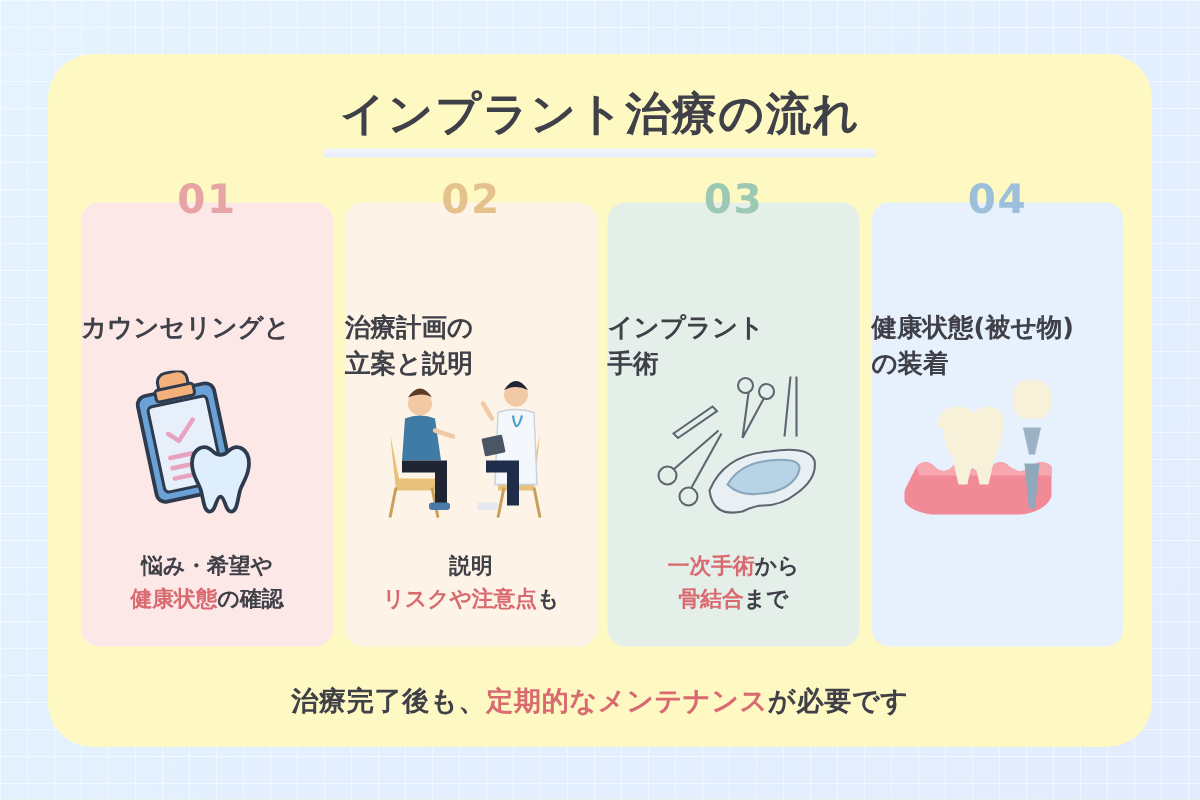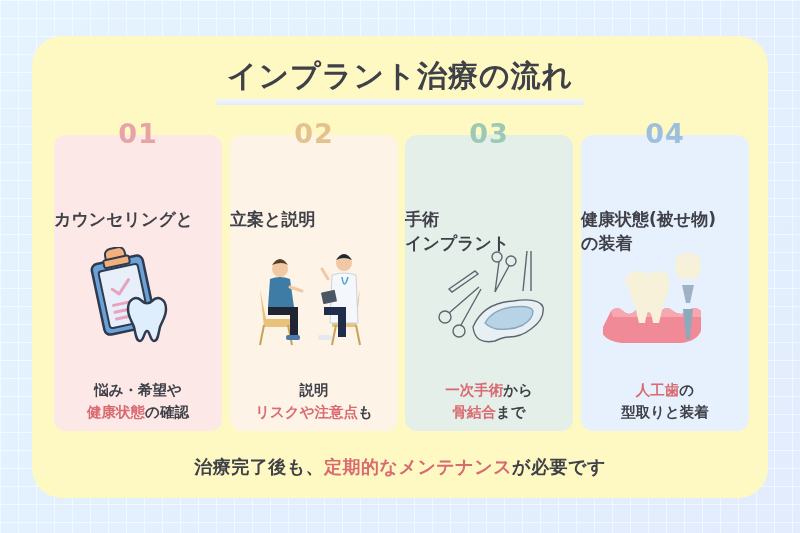--- a/index.html
+++ b/index.html
@@ -67,21 +67,21 @@
     color: #3f4048;
     margin-top: 36px;
   }
   .card-illus {
     position: absolute;
     top: 112px; left: 22px;
     width: 120px; height: 100px;
   }
   .card-foot {
     position: absolute;
-    top: 244px; left: 0; right: 0;
+    top: 232px; left: 0; right: 0;
     text-align: center;
     font-size: 14.5px;
     font-weight: bold;
     line-height: 22px;
     color: #3f4048;
   }
   .hl { color: #d86a70; }
   .bottom-msg {
     position: absolute;
     left: 0; right: 0; top: 419px;
@@ -123,20 +123,21 @@
     </div>
     <div class="card-foot">
       <div><span>悩み・希望や</span></div>
       <div><span class="hl" style="color: rgb(216, 106, 112); margin-top: 22px;">健康状態</span><span>の確認</span></div>
     </div>
   </div>
 
   <div class="card" style="left: 198px; background: rgb(253, 243, 230);">
     <div class="card-num" style="color: rgb(229, 194, 141);">02</div>
     <div class="card-head">
+      <div>治療計画の</div>
       <div>立案と説明</div>
     </div>
     <div class="card-illus">
       <svg width="120" height="100" viewBox="0 0 120 100">
 
         <path d="M8 42 l6 30 h26 v8 h-28z" fill="#e8c27a"></path>
         <line x1="12" y1="78" x2="8" y2="98" stroke="#c9a05a" stroke-width="2"></line>
         <line x1="36" y1="78" x2="40" y2="98" stroke="#c9a05a" stroke-width="2"></line>
 
         <circle cx="28" cy="22" r="8" fill="#f1c9a5"></circle>
@@ -162,22 +163,22 @@
     </div>
     <div class="card-foot">
       <div><span>説明</span></div>
       <div><span class="hl" style="color: rgb(216, 106, 112);">リスクや注意点</span><span>も</span></div>
     </div>
   </div>
 
   <div class="card" style="left: 373px; background: rgb(229, 239, 234);">
     <div class="card-num" style="color: rgb(156, 201, 179);">03</div>
     <div class="card-head">
+      <div>インプラント</div>
       <div>手術</div>
-      <div>インプラント</div>
     </div>
     <div class="card-illus">
       <svg width="120" height="100" viewBox="0 0 120 100" fill="none" stroke="#5d6670" stroke-width="1.4">
 
         <path d="M22 42 l26 -18 l3 3 l-26 18z"></path>
 
         <circle cx="70" cy="10" r="5"></circle>
         <circle cx="84" cy="14" r="5"></circle>
         <path d="M72 15 l-4 30 M82 19 l-14 26"></path>
 
@@ -211,22 +212,18 @@
 
         <path d="M22 38 q0 -14 14 -14 q6 0 10 4 q4 -4 10 -4 q12 0 10 16 q-2 10 -6 18 q-2 10 -4 18 h-6 q-2 -12 -4 -12 q-2 0 -4 12 h-6 q-2 -8 -4 -18 q-6 -8 -6 -20z" fill="#f7f1d9"></path>
 
         <path d="M80 62 h10 l-3 30 h-4z" fill="#8fa8bc"></path>
 
         <path d="M79 38 h12 l-4 18 h-4z" fill="#9db3c5"></path>
 
         <path d="M72 18 q0 -12 13 -12 q13 0 13 12 q0 10 -6 14 h-14 q-6 -4 -6 -14z" fill="#f7f1d9"></path>
       </svg>
     </div>
-    <div class="card-foot">
-      <div><span class="hl" style="color: rgb(216, 106, 112);">人工歯</span><span>の</span></div>
-      <div><span>型取りと装着</span></div>
-    </div>
   </div>
 
   <div class="bottom-msg">
     <span>治療完了後も、</span><span class="hl" style="color: rgb(216, 106, 112);">定期的なメンテナンス</span><span>が必要です</span>
   </div>
 </div>
 
 </body></html>

